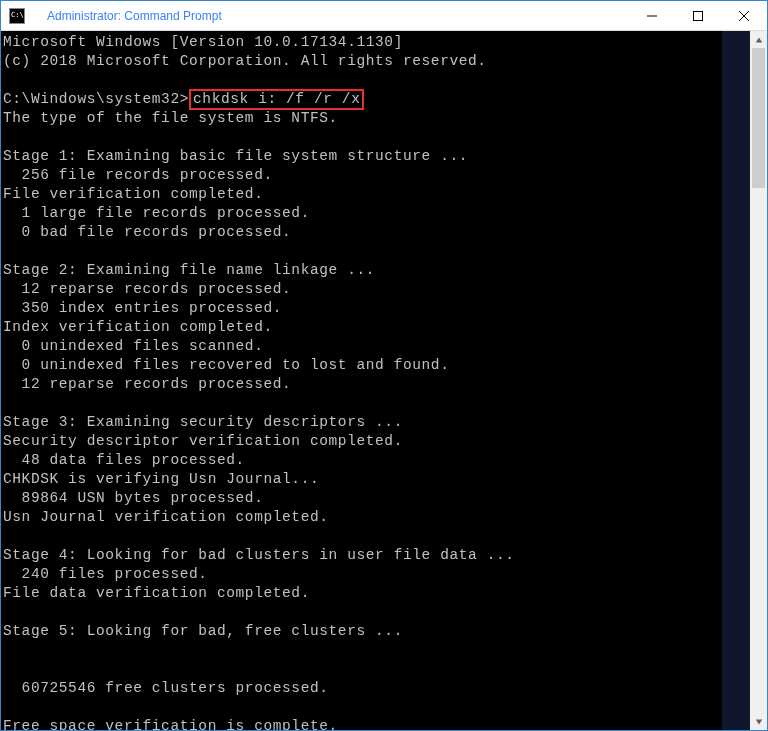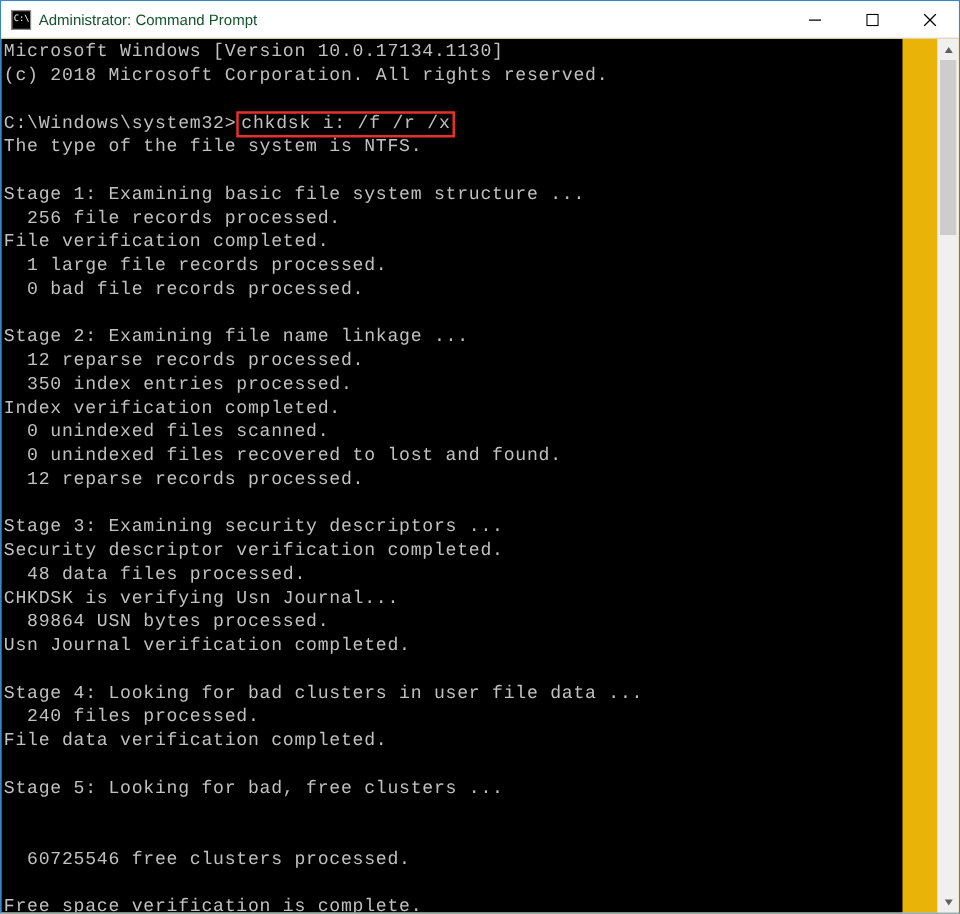--- a/index.html
+++ b/index.html
@@ -38,21 +38,22 @@
       align-items: center;
       justify-content: center;
     }
     .titlebar-icon svg {
       width: 16px;
       height: 16px;
     }
     .titlebar-title {
       flex: 1;
       font-size: 12px;
-      color: #14532d;
+      color: #3b82f6;
+      margin-left: 16px;
     }
     .titlebar-controls {
       display: flex;
       height: 100%;
     }
     .titlebar-btn {
       width: 46px;
       height: 100%;
       display: flex;
       align-items: center;
@@ -61,21 +62,21 @@
     }
     .titlebar-btn svg {
       width: 10px;
       height: 10px;
       stroke: #000;
       stroke-width: 1;
       fill: none;
     }
     .console-area {
       flex: 1;
-      background: #eab308;
+      background: #0f172a;
       display: flex;
       position: relative;
       overflow: hidden;
       gap: 28px;
     }
     .console-content {
       flex: 1;
       background: #000;
       color: #c0c0c0;
       font-family: "Consolas", "Courier New", monospace;

